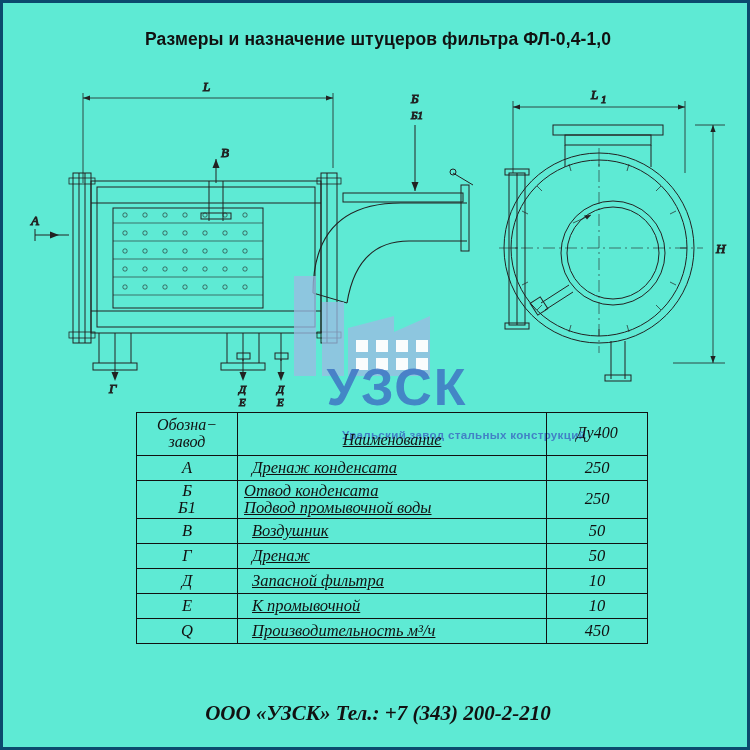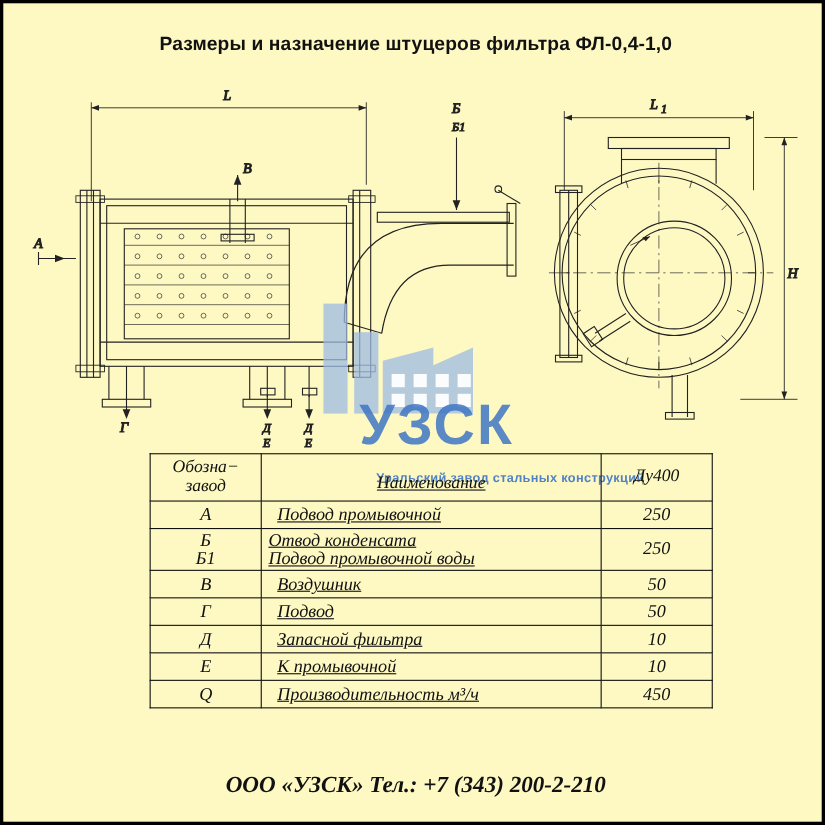--- a/index.html
+++ b/index.html
@@ -6,22 +6,22 @@
   body{
     width:750px;height:750px;
     background:#ffffff;
     font-family:"Liberation Sans", sans-serif;
     overflow:hidden;
   }
   #page{
     position:relative;
     width:750px;height:750px;
     box-sizing:border-box;
-    border:3px solid #000000;
-    background:#fef9c3;
+    border:3px solid #0c4a6e;
+    background:#5eead4;
   }
   
   #title{
     position:absolute;
     top:26px;left:0;width:750px;
     text-align:center;
     font-size:17.5px;
     font-weight:bold;
     color:#111111;
     letter-spacing:0.1px;
@@ -366,21 +366,21 @@
           <td class="c-code">
             <div>Обозна−</div>
             <div>завод</div>
           </td>
           <td class="c-name" style="text-align:center">Наименование</td>
           <td class="c-val">Ду400</td>
         </tr>
 
         <tr>
           <td class="c-code">А</td>
-          <td class="c-name">Подвод промывочной</td>
+          <td class="c-name">Дренаж конденсата</td>
           <td class="c-val">250</td>
         </tr>
 
         <tr>
           <td class="c-code two-line">
             <div>Б</div>
             <div>Б1</div>
           </td>
           <td class="c-name two-line">
             <div>Отвод конденсата</div>
@@ -390,21 +390,21 @@
         </tr>
 
         <tr>
           <td class="c-code">В</td>
           <td class="c-name">Воздушник</td>
           <td class="c-val">50</td>
         </tr>
 
         <tr>
           <td class="c-code">Г</td>
-          <td class="c-name">Подвод</td>
+          <td class="c-name">Дренаж</td>
           <td class="c-val">50</td>
         </tr>
 
         <tr>
           <td class="c-code">Д</td>
           <td class="c-name">Запасной фильтра</td>
           <td class="c-val">10</td>
         </tr>
 
         <tr>

